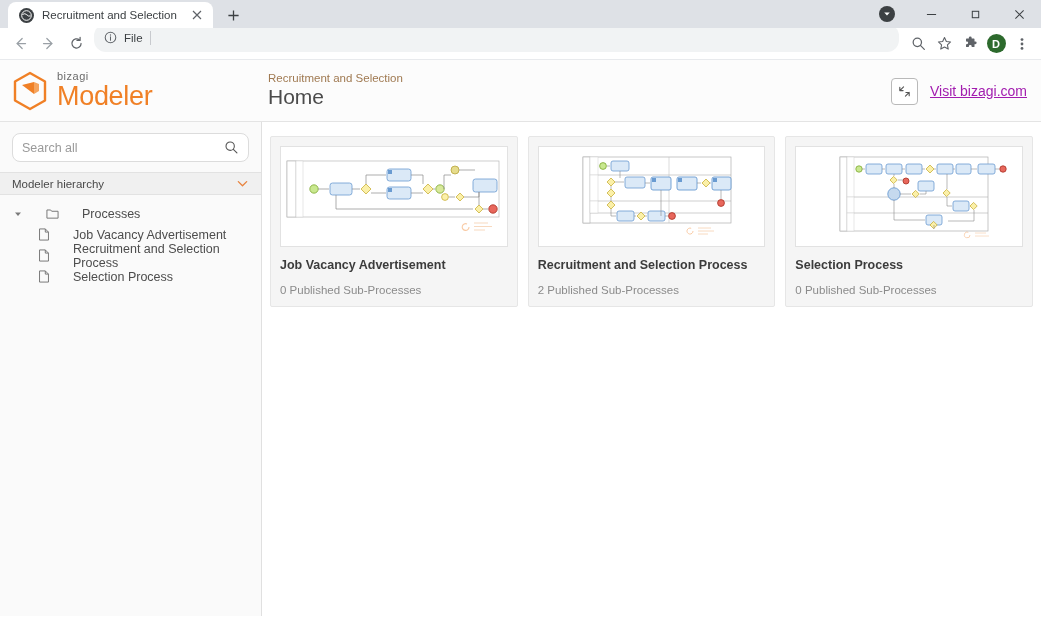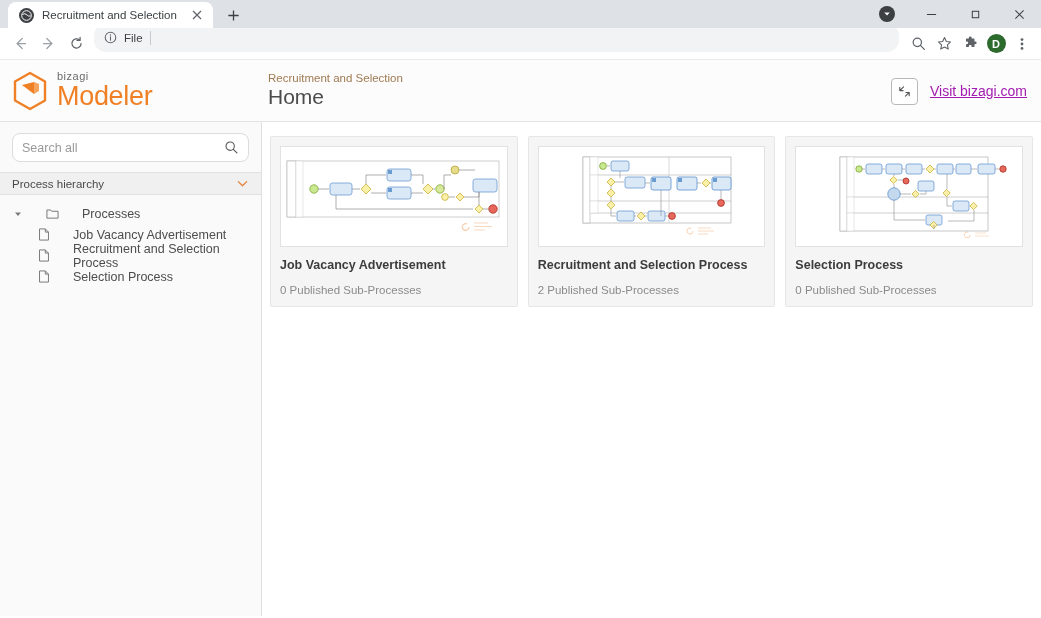--- a/index.html
+++ b/index.html
@@ -327,21 +327,21 @@
         <span class="search-ico">
           <svg width="15" height="15" viewBox="0 0 18 18">
               <circle cx="7.4" cy="7.4" r="5" fill="none" stroke="currentColor" stroke-width="1.3"></circle>
               <path d="M11.2 11.2 L15.5 15.5" stroke="currentColor" stroke-width="1.3" stroke-linecap="round"></path>
             </svg>
         </span>
       </div>
     </div>
 
     <div class="section-head">
-      <span class="section-head-label">Process hierarchy</span>
+      <span class="section-head-label">Modeler hierarchy</span>
       <span class="chev">
         <svg width="13" height="13" viewBox="0 0 14 14">
             <path d="M2.5 5 L7 9.5 L11.5 5" fill="none" stroke="currentColor" stroke-width="1.4" stroke-linecap="round" stroke-linejoin="round"></path>
           </svg>
       </span>
     </div>
 
     <div class="tree">
       <div class="tree-row">
         <span class="tw">

